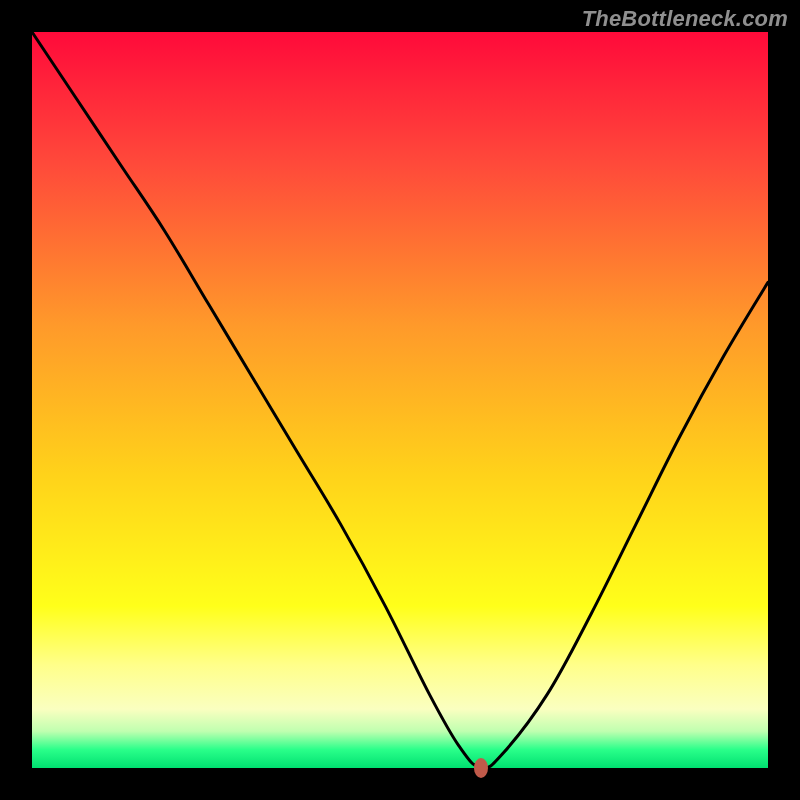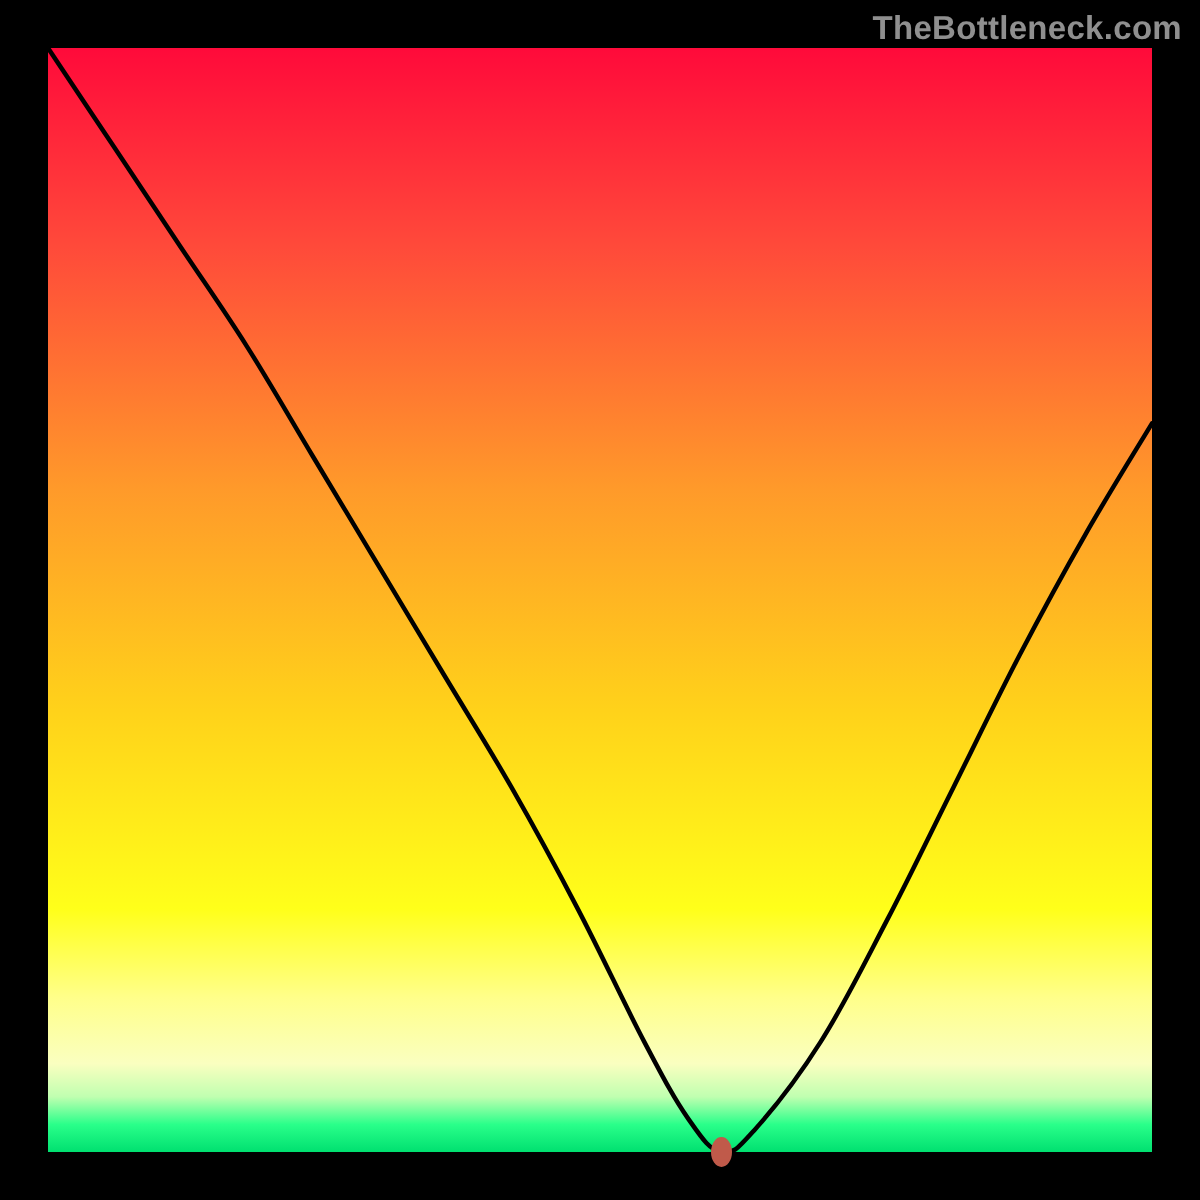--- a/index.html
+++ b/index.html
@@ -7,20 +7,21 @@
     padding: 0;
     width: 800px;
     height: 800px;
     background: #000000;
     overflow: hidden;
   }
   .container {
     position: relative;
     width: 800px;
     height: 728px;
+    font-style: italic;
   }
   .plot-area {
     position: absolute;
     left: 32px;
     top: 32px;
     width: 736px;
     height: 736px;
     background: linear-gradient(to bottom,
       #ff0a3a 0%,
       #ff4a3a 18%,

